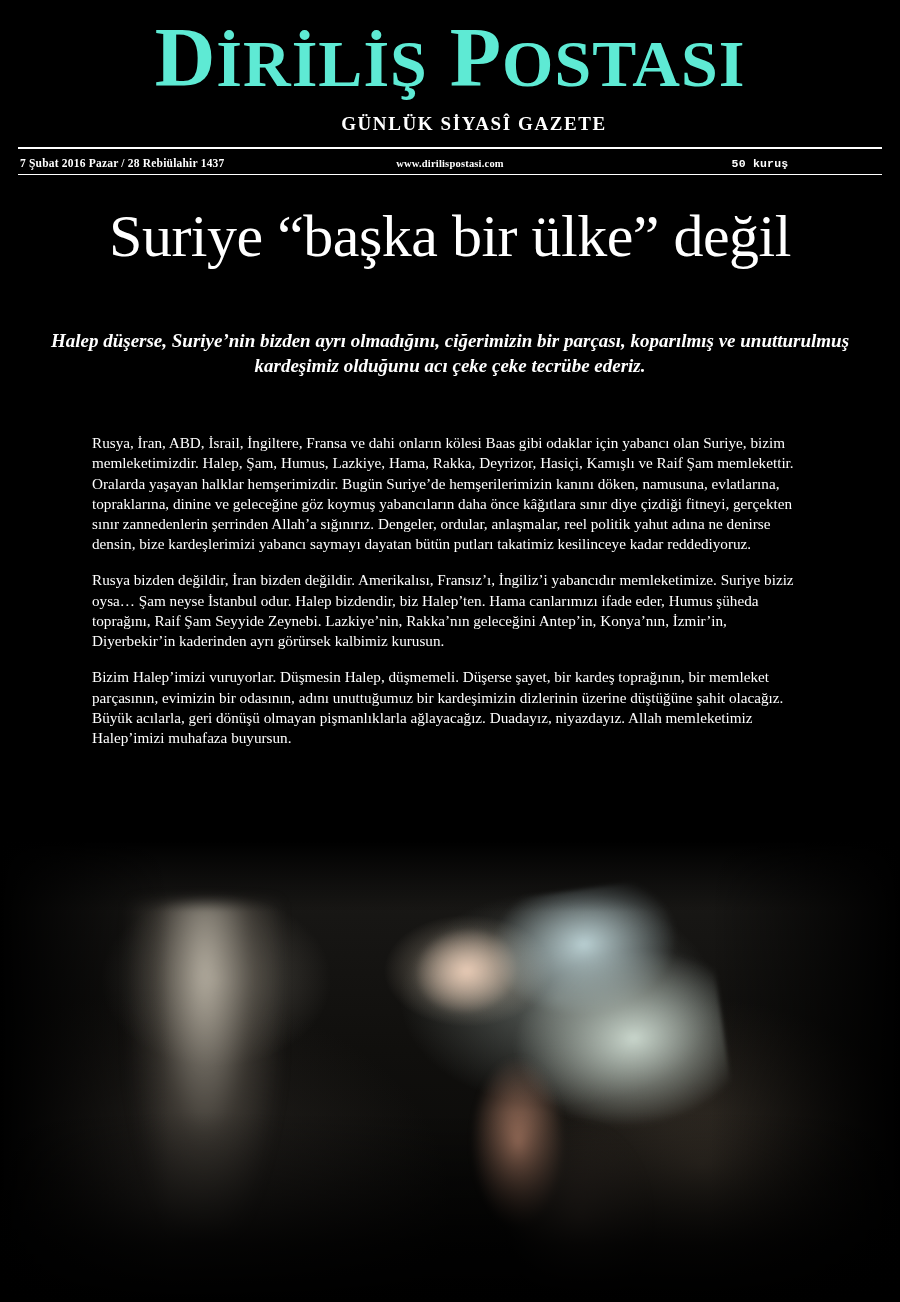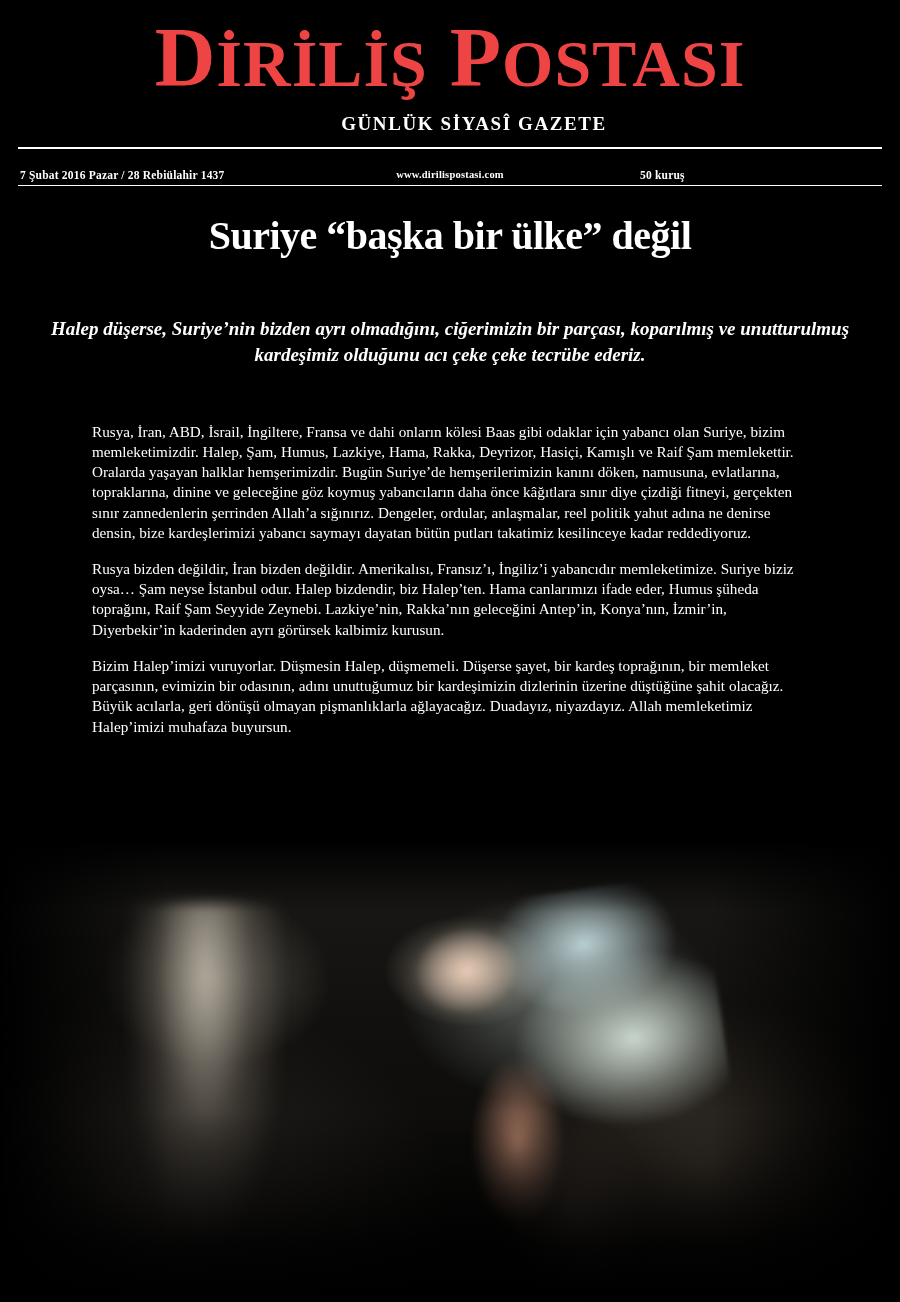--- a/index.html
+++ b/index.html
@@ -27,21 +27,21 @@
     padding: 18px 0 0 0;
     text-align: center;
   }
   .masthead-title {
     font-family: "Liberation Serif", serif;
     font-weight: bold;
     font-size: 84px;
     line-height: 0.96;
     letter-spacing: 1px;
     margin: 0;
-    color: #ef4444;
+    color: #5eead4;
     white-space: nowrap;
   }
   .masthead-title .small-caps {
     font-size: 66px;
   }
   .masthead-sub {
     font-family: "Liberation Serif", serif;
     font-weight: bold;
     font-size: 19px;
     letter-spacing: 1.6px;
@@ -57,39 +57,39 @@
     margin: 12px 18px 0 18px;
   }
   .rule.thin {
     height: 1px;
     margin-top: 0;
   }
   .infobar {
     display: flex;
     align-items: center;
     justify-content: space-between;
-    padding: 20px 20px 4px 20px;
+    padding: 8px 20px 4px 20px;
     font-size: 11.5px;
     font-weight: bold;
     letter-spacing: 0.2px;
   }
   .infobar .center {
     flex: 1;
     text-align: center;
     font-weight: bold;
     font-size: 10.5px;
   }
   .infobar .left { width: 240px; text-align: left; }
-  .infobar .right { width: 240px; text-align: left; }
+  .infobar .right { width: 240px; text-align: center; font-family: Liberation Mono, monospace; }
 
   
   .headline {
     text-align: center;
-    font-weight: bold;
-    font-size: 40px;
+    font-weight: normal;
+    font-size: 60px;
     line-height: 1.12;
     margin: 28px 46px 12px 46px;
     letter-spacing: -0.5px;
   }
 
   
   .deck {
     text-align: center;
     font-style: italic;
     font-weight: bold;

